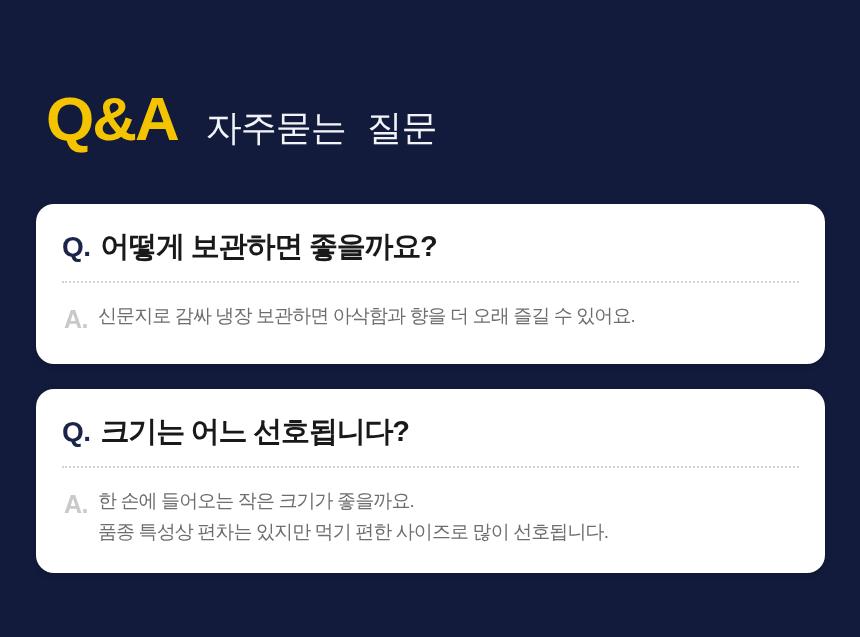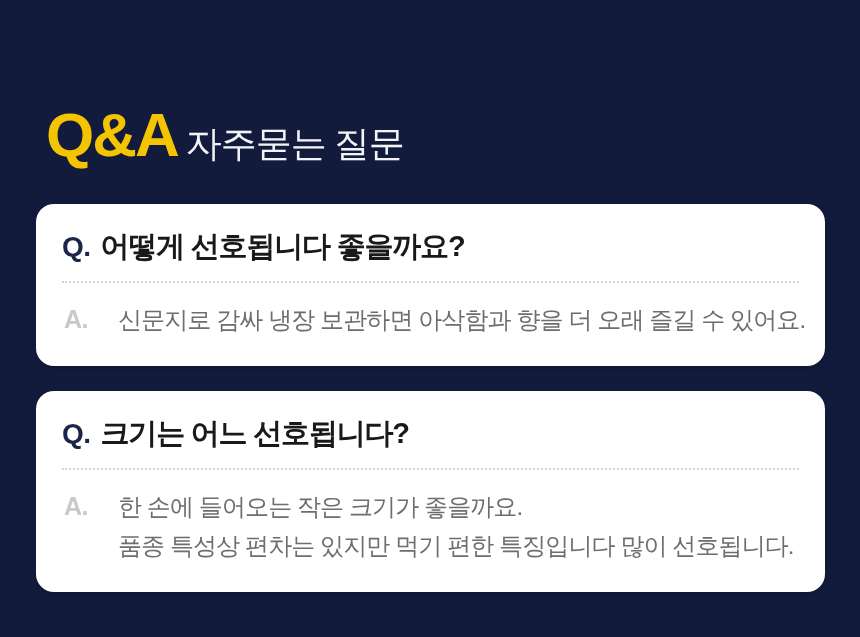--- a/index.html
+++ b/index.html
@@ -24,35 +24,34 @@
     box-sizing: border-box;
   }
 
   
   .header {
     position: absolute;
     left: 46px;
     top: 88px;
     display: flex;
     align-items: baseline;
-    gap: 8px;
+    gap: 28px;
     height: 76px;
-    margin-top: 16px;
   }
   .header-logo {
     font-family: "Liberation Sans", "DejaVu Sans", sans-serif;
     font-size: 62px;
     font-weight: bold;
     letter-spacing: -2px;
     color: #F5C400;
     line-height: 1;
     white-space: nowrap;
   }
   .header-subtitle {
-    font-family: Liberation Serif, serif;
+    font-family: Liberation Mono, monospace;
     font-size: 36px;
     font-weight: normal;
     color: #F2F3F7;
     line-height: 1;
     letter-spacing: -1px;
     white-space: nowrap;
   }
 
   
   .card-list {
@@ -114,45 +113,44 @@
     color: #C9C9C9;
     line-height: 1.45;
     letter-spacing: -0.5px;
     flex: none;
   }
   .qa-answer-body {
     display: flex;
     flex-direction: column;
   }
   .qa-answer-line {
-    font-size: 24px;
+    font-size: 19px;
     font-weight: normal;
     color: #6E6E6E;
     line-height: 1.62;
     letter-spacing: -0.9px;
     white-space: nowrap;
-    margin-left: 20px;
   }
 </style>
 </head>
 <body>
 
 <div class="page">
 
   <div class="header">
     <span class="header-logo">Q&amp;A</span>
     <span class="header-subtitle">자주묻는 질문</span>
   </div>
 
   <div class="card-list">
 
     <div class="faq-card">
       <div class="qa-question">
         <span class="qa-marker-q">Q.</span>
-        <span class="qa-question-text">어떻게 선호됩니다 좋을까요?</span>
+        <span class="qa-question-text">어떻게 보관하면 좋을까요?</span>
       </div>
 
       <hr class="qa-divider">
 
       <div class="qa-answer">
         <span class="qa-marker-a">A.</span>
         <span class="qa-answer-body">
           <span class="qa-answer-line">신문지로 감싸 냉장 보관하면 아삭함과 향을 더 오래 즐길 수 있어요.</span>
         </span>
       </div>
@@ -163,19 +161,19 @@
         <span class="qa-marker-q">Q.</span>
         <span class="qa-question-text">크기는 어느 선호됩니다?</span>
       </div>
 
       <hr class="qa-divider">
 
       <div class="qa-answer">
         <span class="qa-marker-a">A.</span>
         <span class="qa-answer-body">
           <span class="qa-answer-line">한 손에 들어오는 작은 크기가 좋을까요.</span>
-          <span class="qa-answer-line">품종 특성상 편차는 있지만 먹기 편한 특징입니다 많이 선호됩니다.</span>
+          <span class="qa-answer-line">품종 특성상 편차는 있지만 먹기 편한 사이즈로 많이 선호됩니다.</span>
         </span>
       </div>
     </div>
 
   </div>
 </div>
 
 </body></html>

